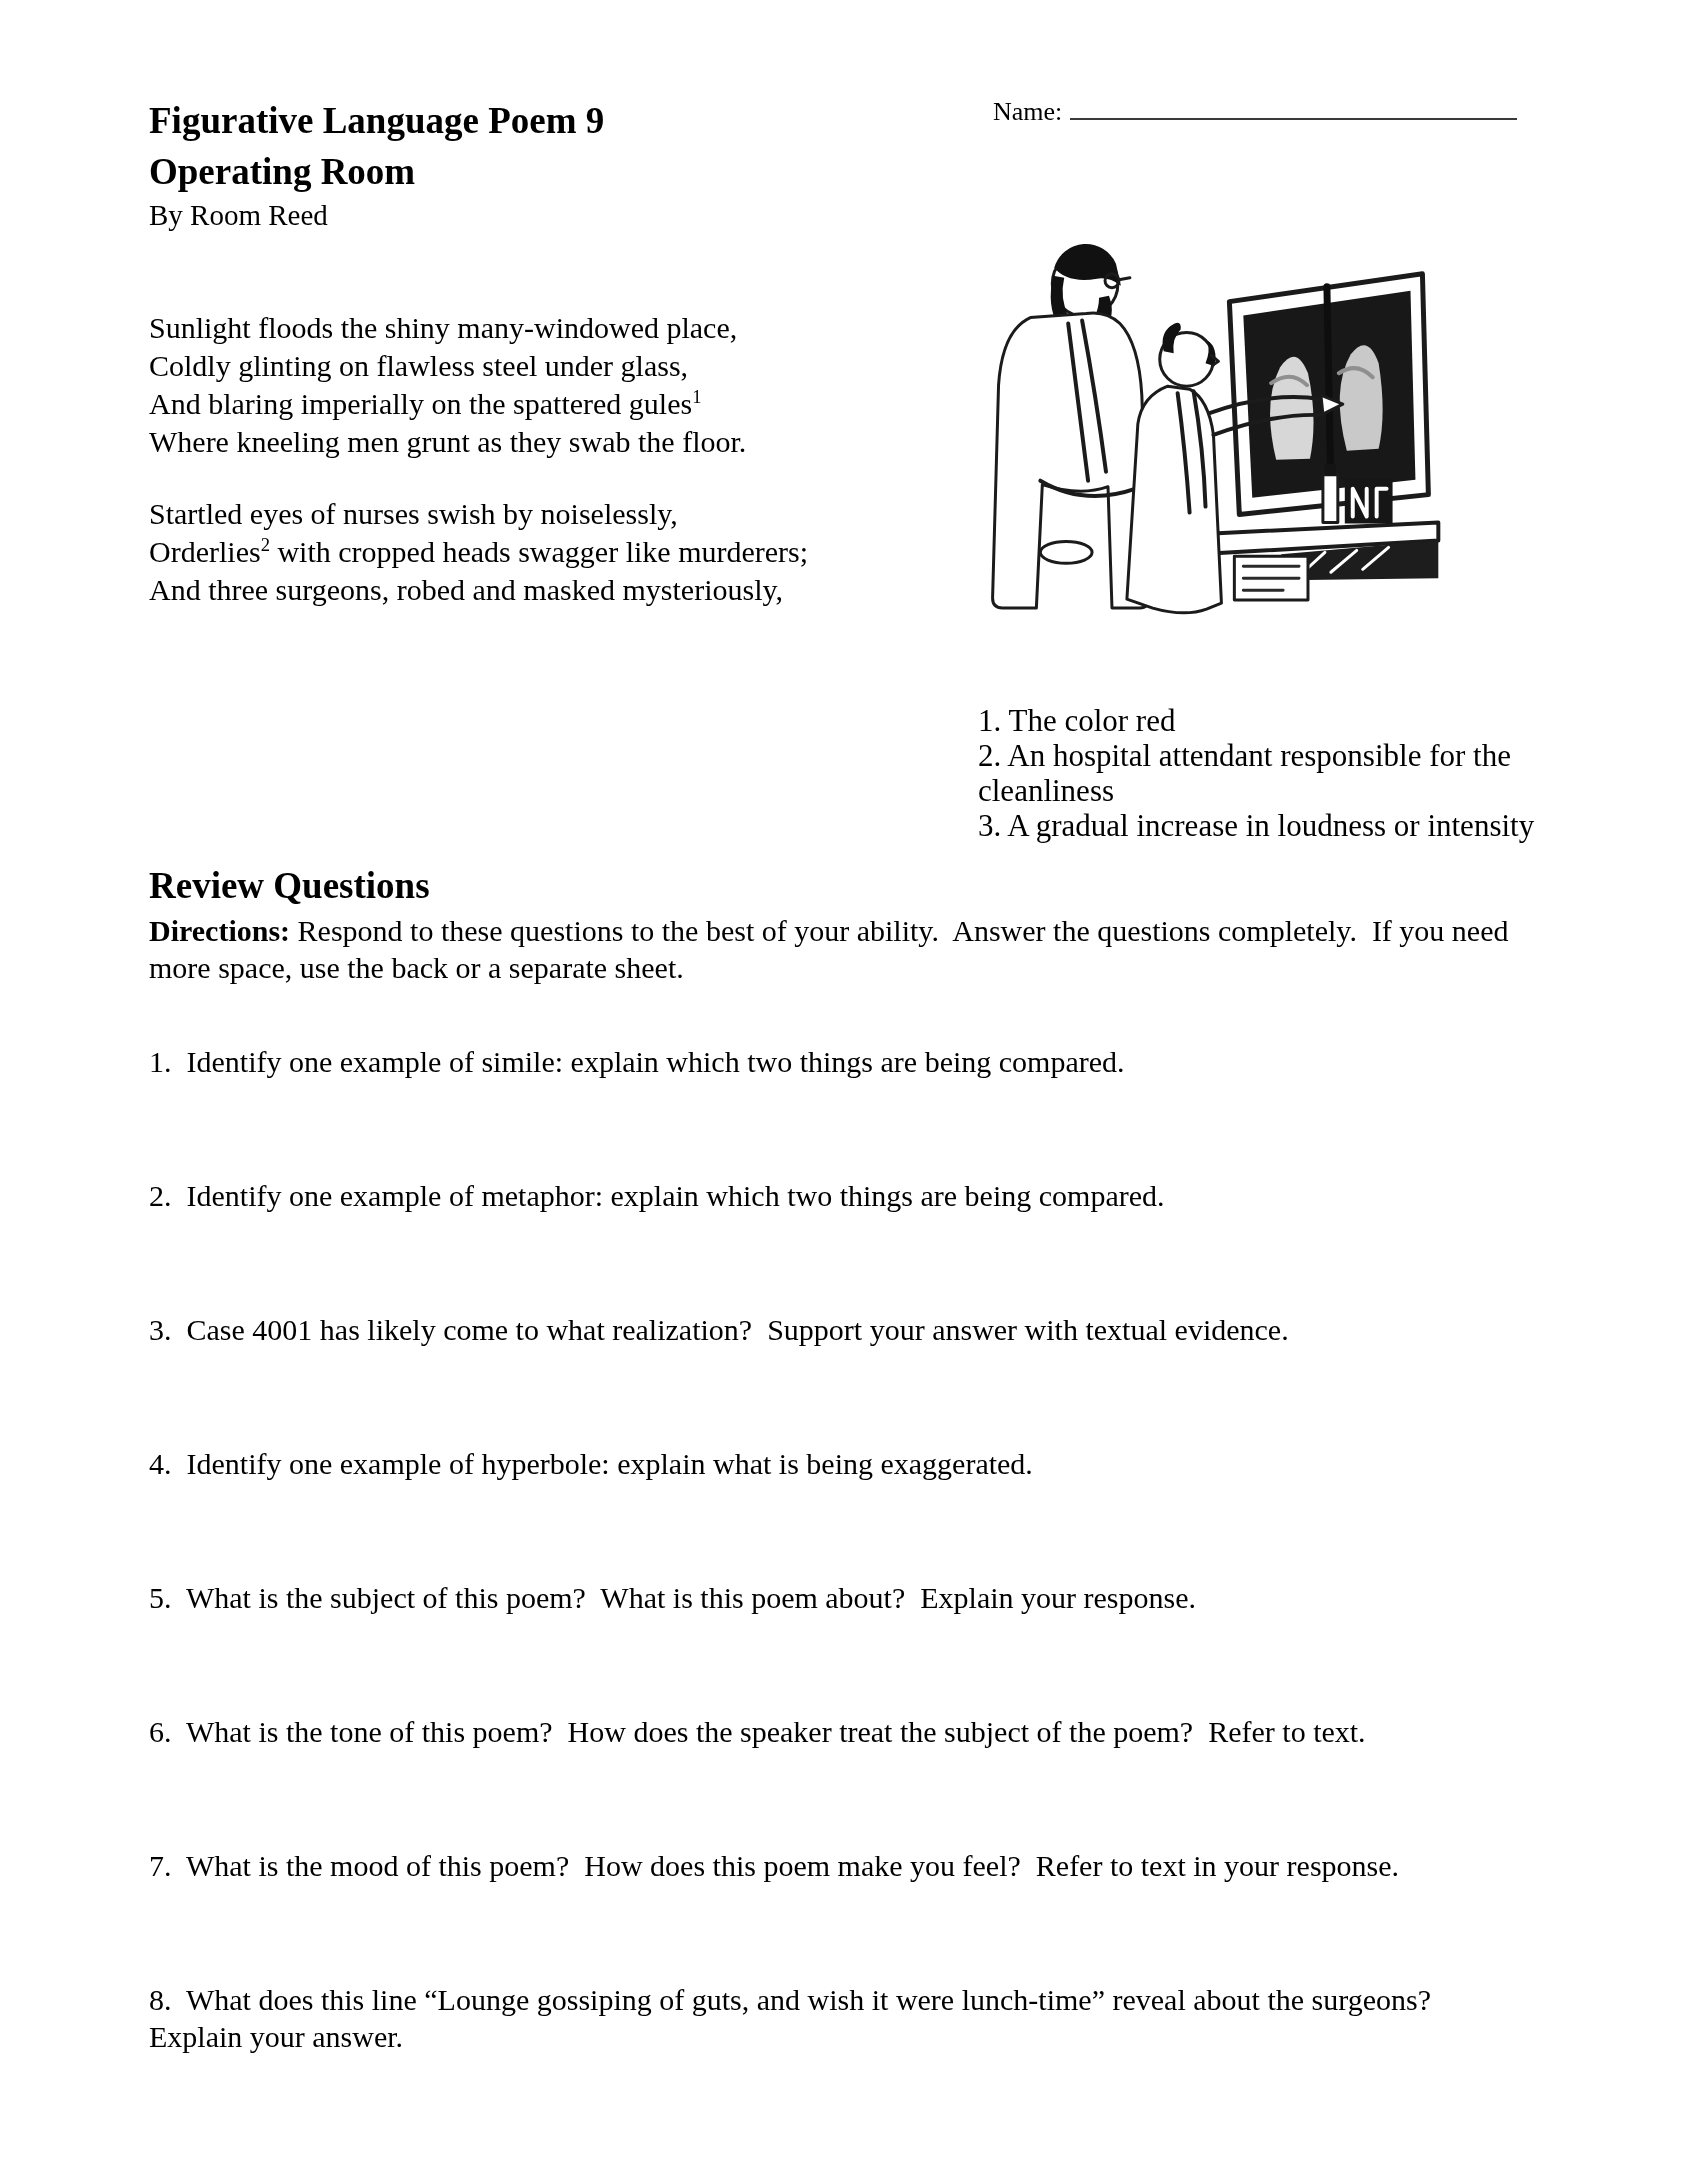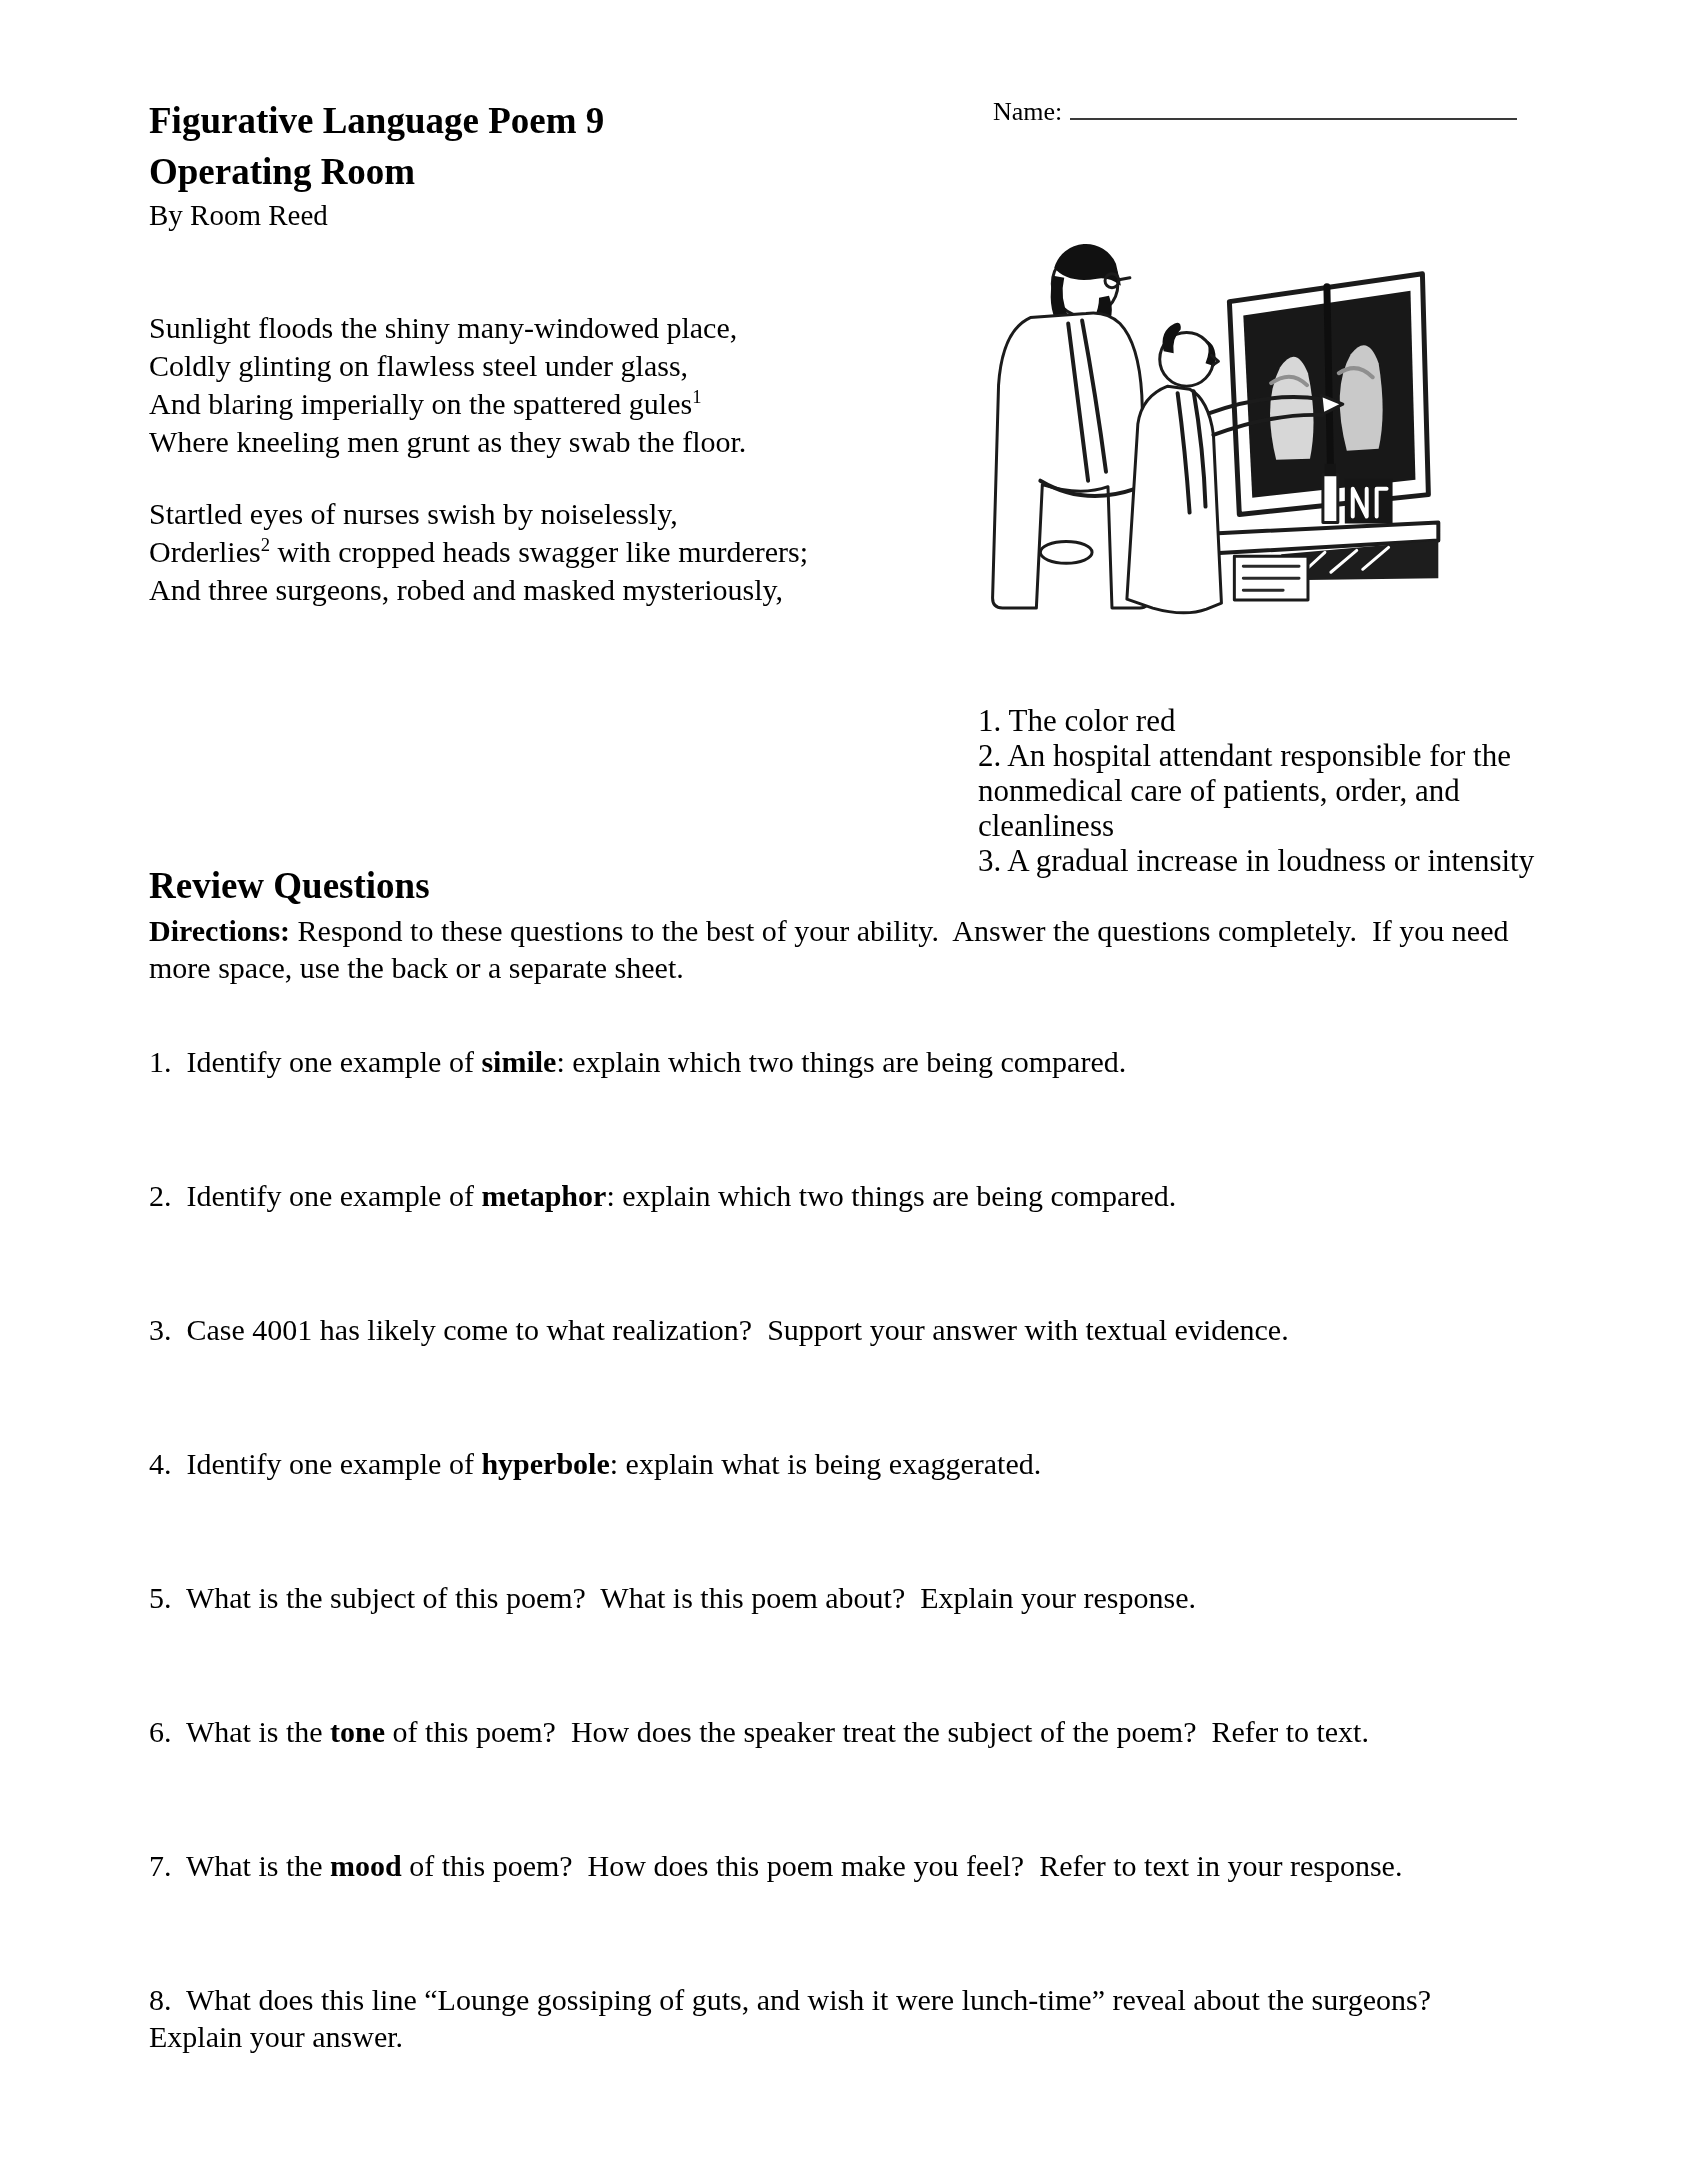--- a/index.html
+++ b/index.html
@@ -24,21 +24,21 @@
   .illustration{position:absolute;left:968px;top:224px;width:477px;height:398px;}
   
   .footnotes{position:absolute;left:978px;top:703px;font-size:31px;line-height:35px;}
   .fn-line{white-space:nowrap;}
   
   .review{position:absolute;left:149px;top:865px;width:1406px;}
   .review-heading{font-size:37px;font-weight:bold;line-height:1.15;margin:0 0 4px 0;}
   .directions{font-size:30px;line-height:37px;width:1386px;white-space:pre-wrap;margin-bottom:57px;}
   .directions .dir-label{font-weight:bold;margin-top:36px;}
   .question{font-size:30px;line-height:37px;width:1376px;white-space:pre-wrap;margin-bottom:97px;}
-  .question b{font-weight:bold;}
+  .question b{font-weight:normal;}
   .qnum{white-space:pre;}
 </style>
 </head>
 <body>
 
 <div class="page">
 
   <div class="name-row">
     <span>Name:</span><span class="name-blank"></span>
   </div>
@@ -111,21 +111,20 @@
       <path d="M196,163 q-26,10 -30,38 l-11,176 l26,9 q32,9 54,1 l15,-6 L242,212 q-5,-36 -24,-46 z" fill="#ffffff"></path>
       <path d="M206,170 q8,60 12,120 M222,168 q10,58 12,116" stroke-width="4"></path>
       <path d="M238,190 Q300,168 350,176 M242,212 Q302,190 352,192" stroke-width="4"></path>
       <path d="M350,172 l22,9 l-20,10 z" fill="#ffffff"></path>
     </g>
   </svg>
 
   <div class="footnotes">
       <div class="fn-line">1. The color red</div>
       <div class="fn-line">2. An hospital attendant responsible for the</div>
-      <div class="fn-line">nonmedical care of patients, order, and</div>
       <div class="fn-line">cleanliness</div>
       <div class="fn-line">3.  A gradual increase in loudness or intensity</div>
     </div>
 
   <div class="review">
     <div class="review-heading">Review Questions</div>
     <div class="directions"><span class="dir-label">Directions:</span><span> Respond to these questions to the best of your ability.  Answer the questions completely.  If you need more space, use the back or a separate sheet.</span></div>
     <div id="question-list">
         <div class="question"><span class="qnum">1.  </span>Identify one example of <b>simile</b>: explain which two things are being compared.</div>
         <div class="question"><span class="qnum">2.  </span>Identify one example of <b>metaphor</b>: explain which two things are being compared.</div>

